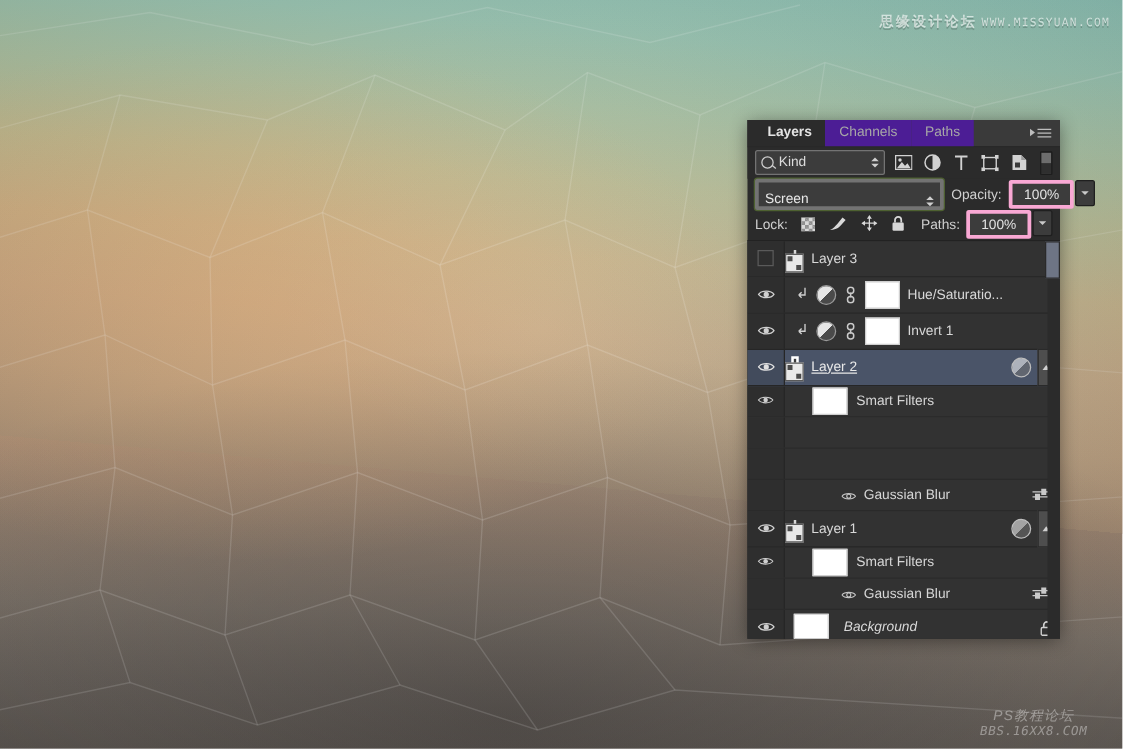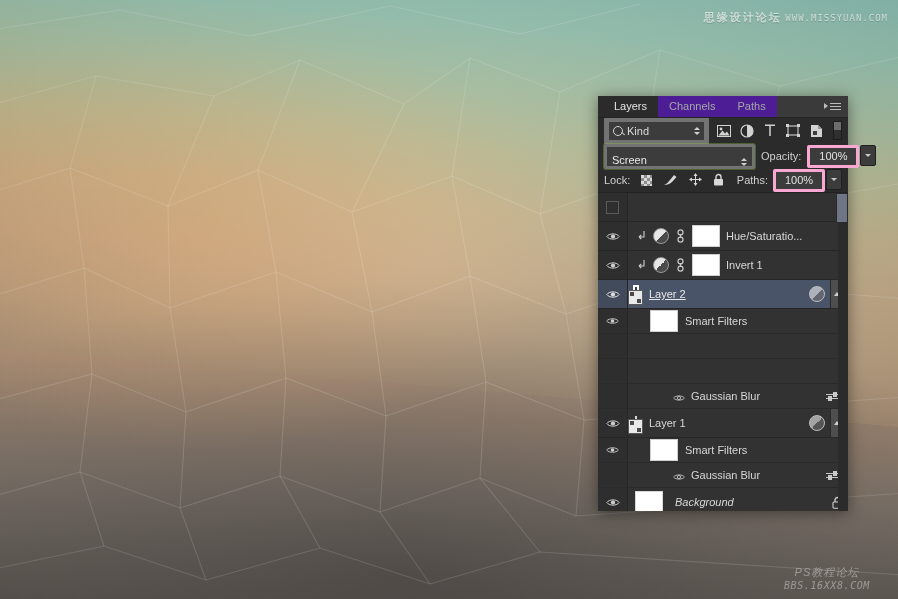--- a/index.html
+++ b/index.html
@@ -67,31 +67,31 @@
     background:#2b2b2b;
     box-shadow:0 2px 14px rgba(0,0,0,.45);
     color:#cfcfcf;font-size:11px;
     display:flex;flex-direction:column;
   }
   
   .tabstrip{height:21px;background:#3a3a3a;display:flex;align-items:stretch;position:relative;
             border-bottom:1px solid #232323;}
   .tab{display:flex;align-items:center;padding:0 11px;font-size:11px;color:#a7a7a7;
        background:#4c1d95;cursor:default;}
-  .tab.active{background:#2b2b2b;color:#e4e4e4;font-weight:normal;padding-left:16px;}
+  .tab.active{background:#2b2b2b;color:#e4e4e4;font-weight:bold;padding-left:16px;}
   .panel-menu{margin-left:auto;display:flex;align-items:center;padding:0 7px 0 0;color:#bdbdbd;}
   .panel-menu .tri{border-left:4px solid #bdbdbd;border-top:3px solid transparent;
                    border-bottom:3px solid transparent;display:inline-block;margin-right:2px;}
   .panel-menu .bars{display:inline-block;}
   .panel-menu .bars i{display:block;width:11px;height:1px;background:#bdbdbd;margin:2px 0;}
 
   
   .filterbar{height:26px;display:flex;align-items:center;padding:0 6px;gap:5px;background:#2b2b2b;}
   .kind-select{
-    width:104px;height:18px;background:#3c3c3c;border:5px solid #737373;border-radius:2px;
+    width:104px;height:18px;background:#3c3c3c;border:1px solid #737373;border-radius:2px;
     display:flex;align-items:center;padding:0 4px;gap:4px;color:#dcdcdc;font-size:11px;
   }
   .mag{width:8px;height:8px;border:1.4px solid #d0d0d0;border-radius:50%;position:relative;flex:0 0 auto;}
   .mag:after{content:"";position:absolute;width:4px;height:1.4px;background:#d0d0d0;
              right:-3px;bottom:0px;transform:rotate(40deg);}
   .updown{margin-left:auto;display:flex;flex-direction:column;gap:2px;}
   .updown i{display:block;width:0;height:0;border-left:3px solid transparent;border-right:3px solid transparent;}
   .updown i.u{border-bottom:3px solid #cfcfcf;}
   .updown i.d{border-top:3px solid #cfcfcf;}
   .ficons{display:flex;align-items:center;gap:8px;margin-left:3px;}
@@ -333,20 +333,27 @@
         </span>
       </span>
     </div>
 
     <div class="layerlist">
 
       <div class="row">
         <div class="eyecol">
           <span class="sq"></span>
         </div>
+        <div class="body">
+          <span class="thumb-wrap">
+            <span class="thumb thumb-photo"></span>
+            <span class="sobadge"></span>
+          </span>
+          <span class="name">Layer 3</span>
+        </div>
       </div>
 
       <div class="row">
         <div class="eyecol">
           <span class="eye">
             <svg width="14" height="9" viewBox="0 0 14 9">
                 <path d="M0.8,4.5 C3,1 11,1 13.2,4.5 C11,8 3,8 0.8,4.5 Z" fill="none" stroke="#cfcfcf" stroke-width="1"></path>
                 <circle cx="7" cy="4.5" r="2.1" fill="#cfcfcf"></circle>
               </svg>
           </span>

